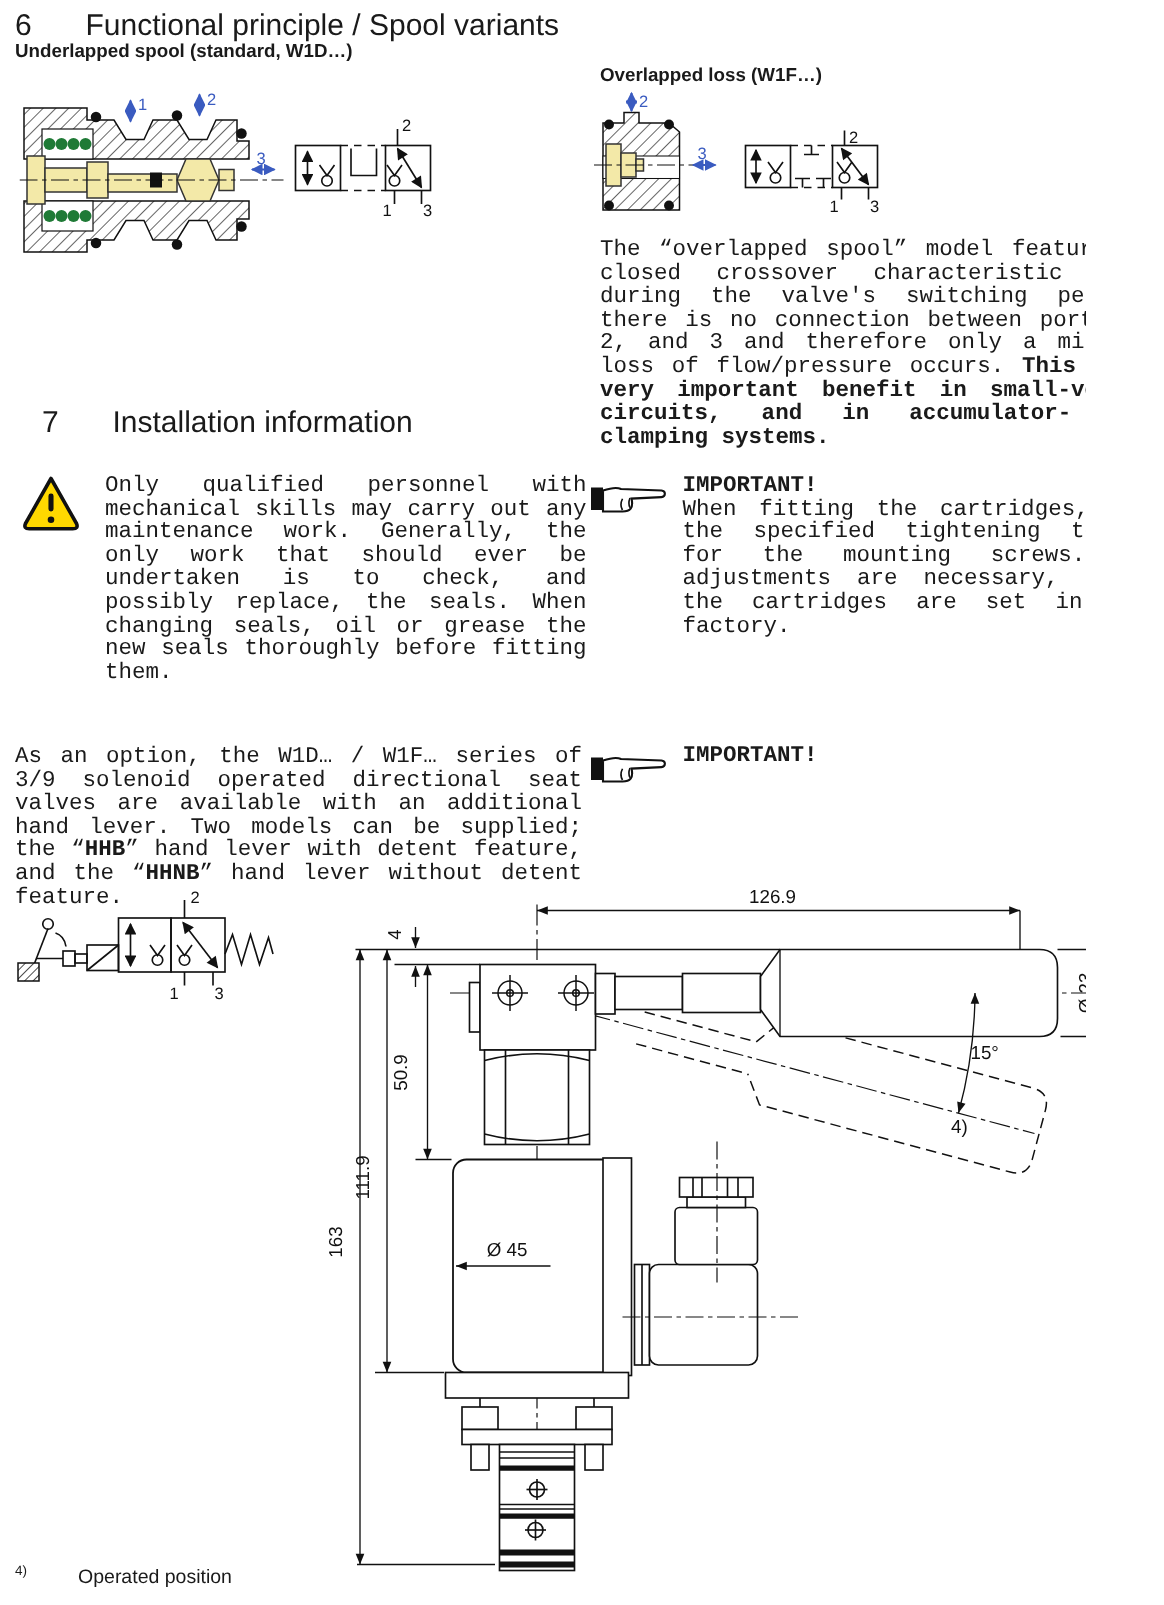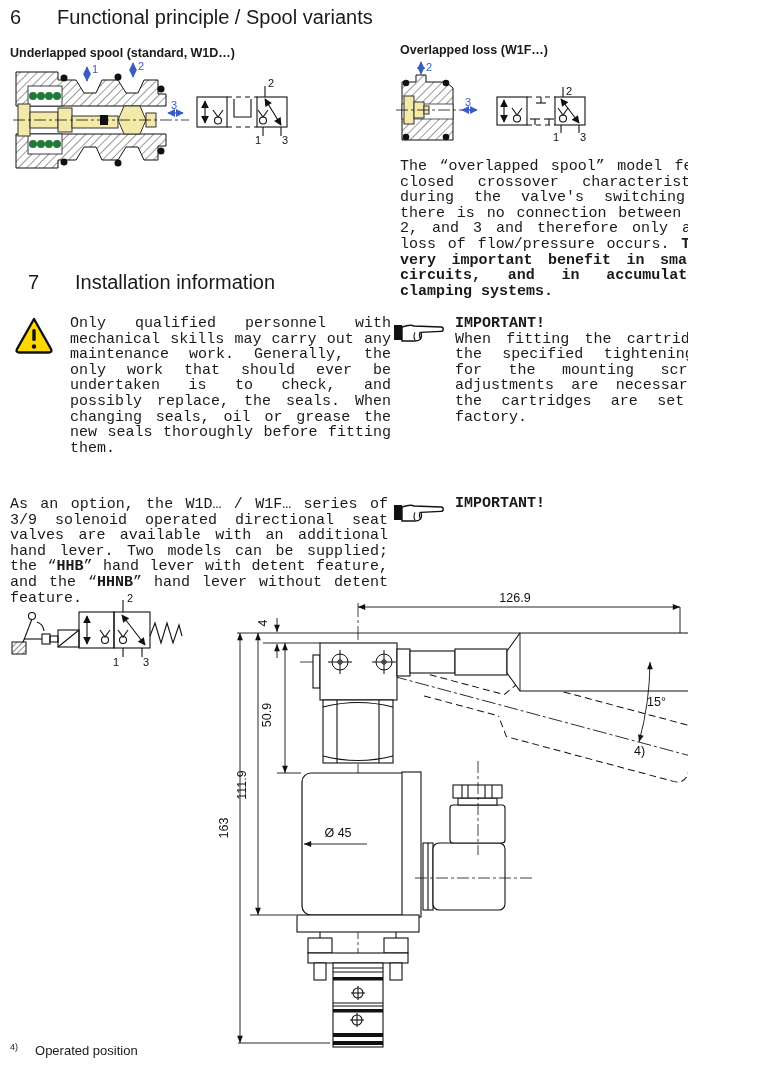--- a/index.html
+++ b/index.html
@@ -1,39 +1,39 @@
 <!DOCTYPE html>
 <html><head>
 <meta charset="utf-8">
 <style>
   html,body{margin:0;padding:0;background:#fff;}
   .page{position:relative;width:688px;height:1070px;background:#fff;overflow:hidden;
-        font-family:"Liberation Sans", sans-serif;color:#1a1a1a;}
+        font-family:"Liberation Sans", sans-serif;color:#1a1a1a;padding-left:36px;}
   .h{position:absolute;font-size:20px;font-weight:400;white-space:nowrap;}
   .h .hnum{display:inline-block;width:47px;}
   .sublabel{position:absolute;font-size:12.5px;font-weight:bold;white-space:nowrap;}
   .body{position:absolute;font-size:15px;line-height:15.6px;text-align:justify;font-family:Liberation Mono, monospace;}
   .nhead{font-weight:bold;}
   .b{font-weight:bold;}
   .fig{position:absolute;}
   .footnote{position:absolute;font-size:13px;}
   .footnote sup{font-size:9px;}
-  .footnote .ftxt{margin-left:17px;}
+  .footnote .ftxt{margin-left:34px;}
   svg text{font-family:"Liberation Sans", sans-serif;}
 </style>
 </head>
 <body>
 
 <div class="page">
 
   <div class="h" style="left:10px;top:6px;">
     <span class="hnum">6</span><span>Functional principle / Spool variants</span>
   </div>
 
-  <div class="sublabel" style="left:10px;top:46px;">Underlapped spool (standard, W1D…)</div>
+  <div class="sublabel" style="left:10px;top:27px;">Underlapped spool (standard, W1D…)</div>
   <div class="sublabel" style="left:400px;top:43px;">Overlapped loss (W1F…)</div>
 
   <svg class="fig" style="left:13px;top:62px;" width="180" height="116" viewBox="0 0 180 116">
     <defs>
       <pattern id="hx1" width="6" height="6" patternUnits="userSpaceOnUse" patternTransform="rotate(45)">
         <rect width="6" height="6" fill="#fff"></rect>
           <line x1="0" y1="0" x2="0" y2="6" stroke="#555" stroke-width="1.2"></line>
       </pattern>
       <marker id="u1e" viewBox="0 0 10 10" refX="9" refY="5" markerWidth="7" markerHeight="6" orient="auto">
           <path d="M0,0 L10,5 L0,10 Z" fill="#3a5bc0"></path>

